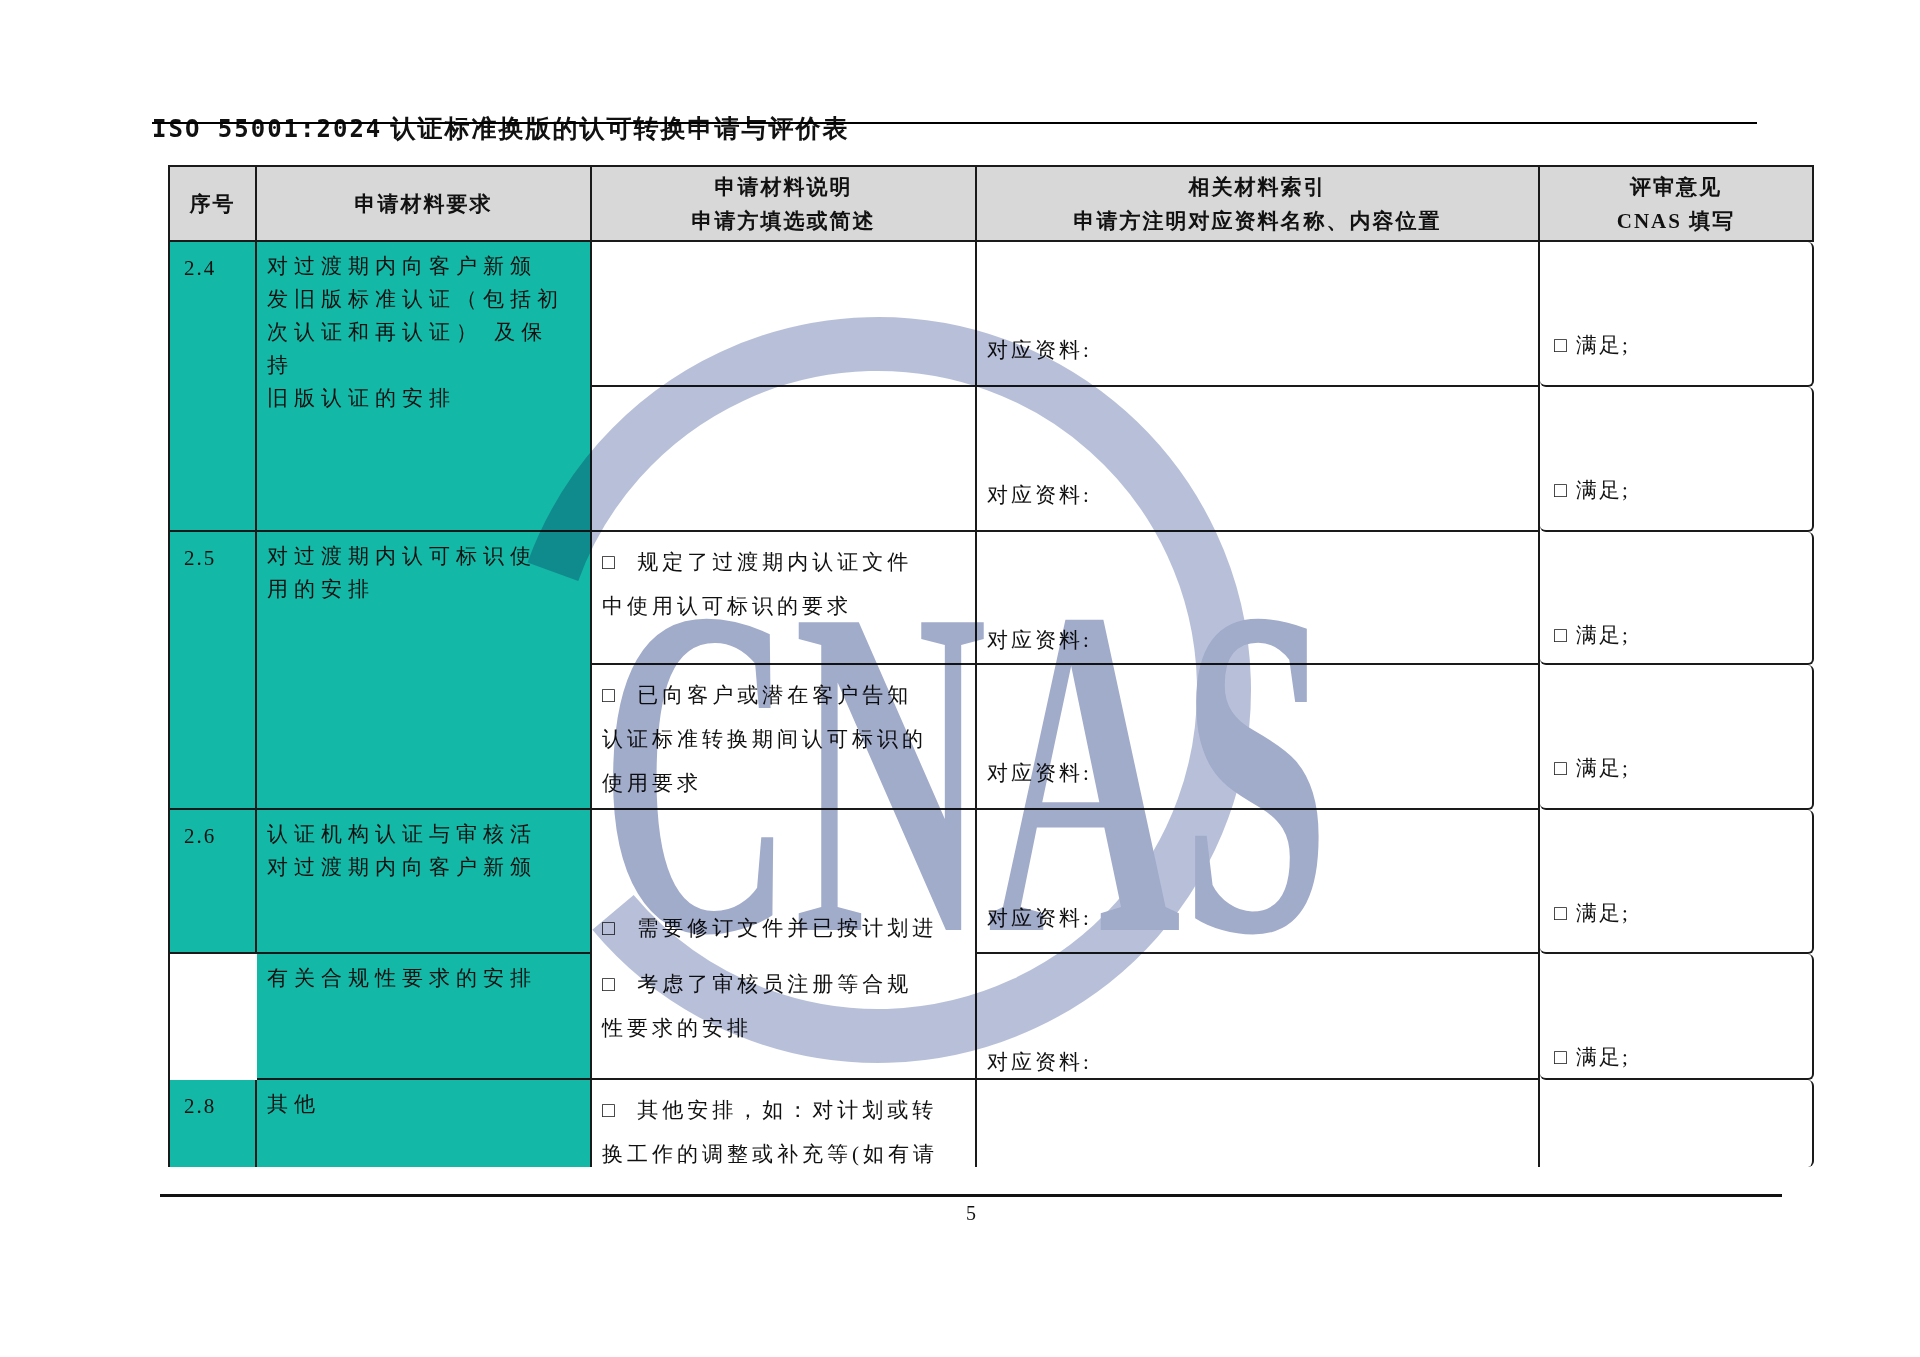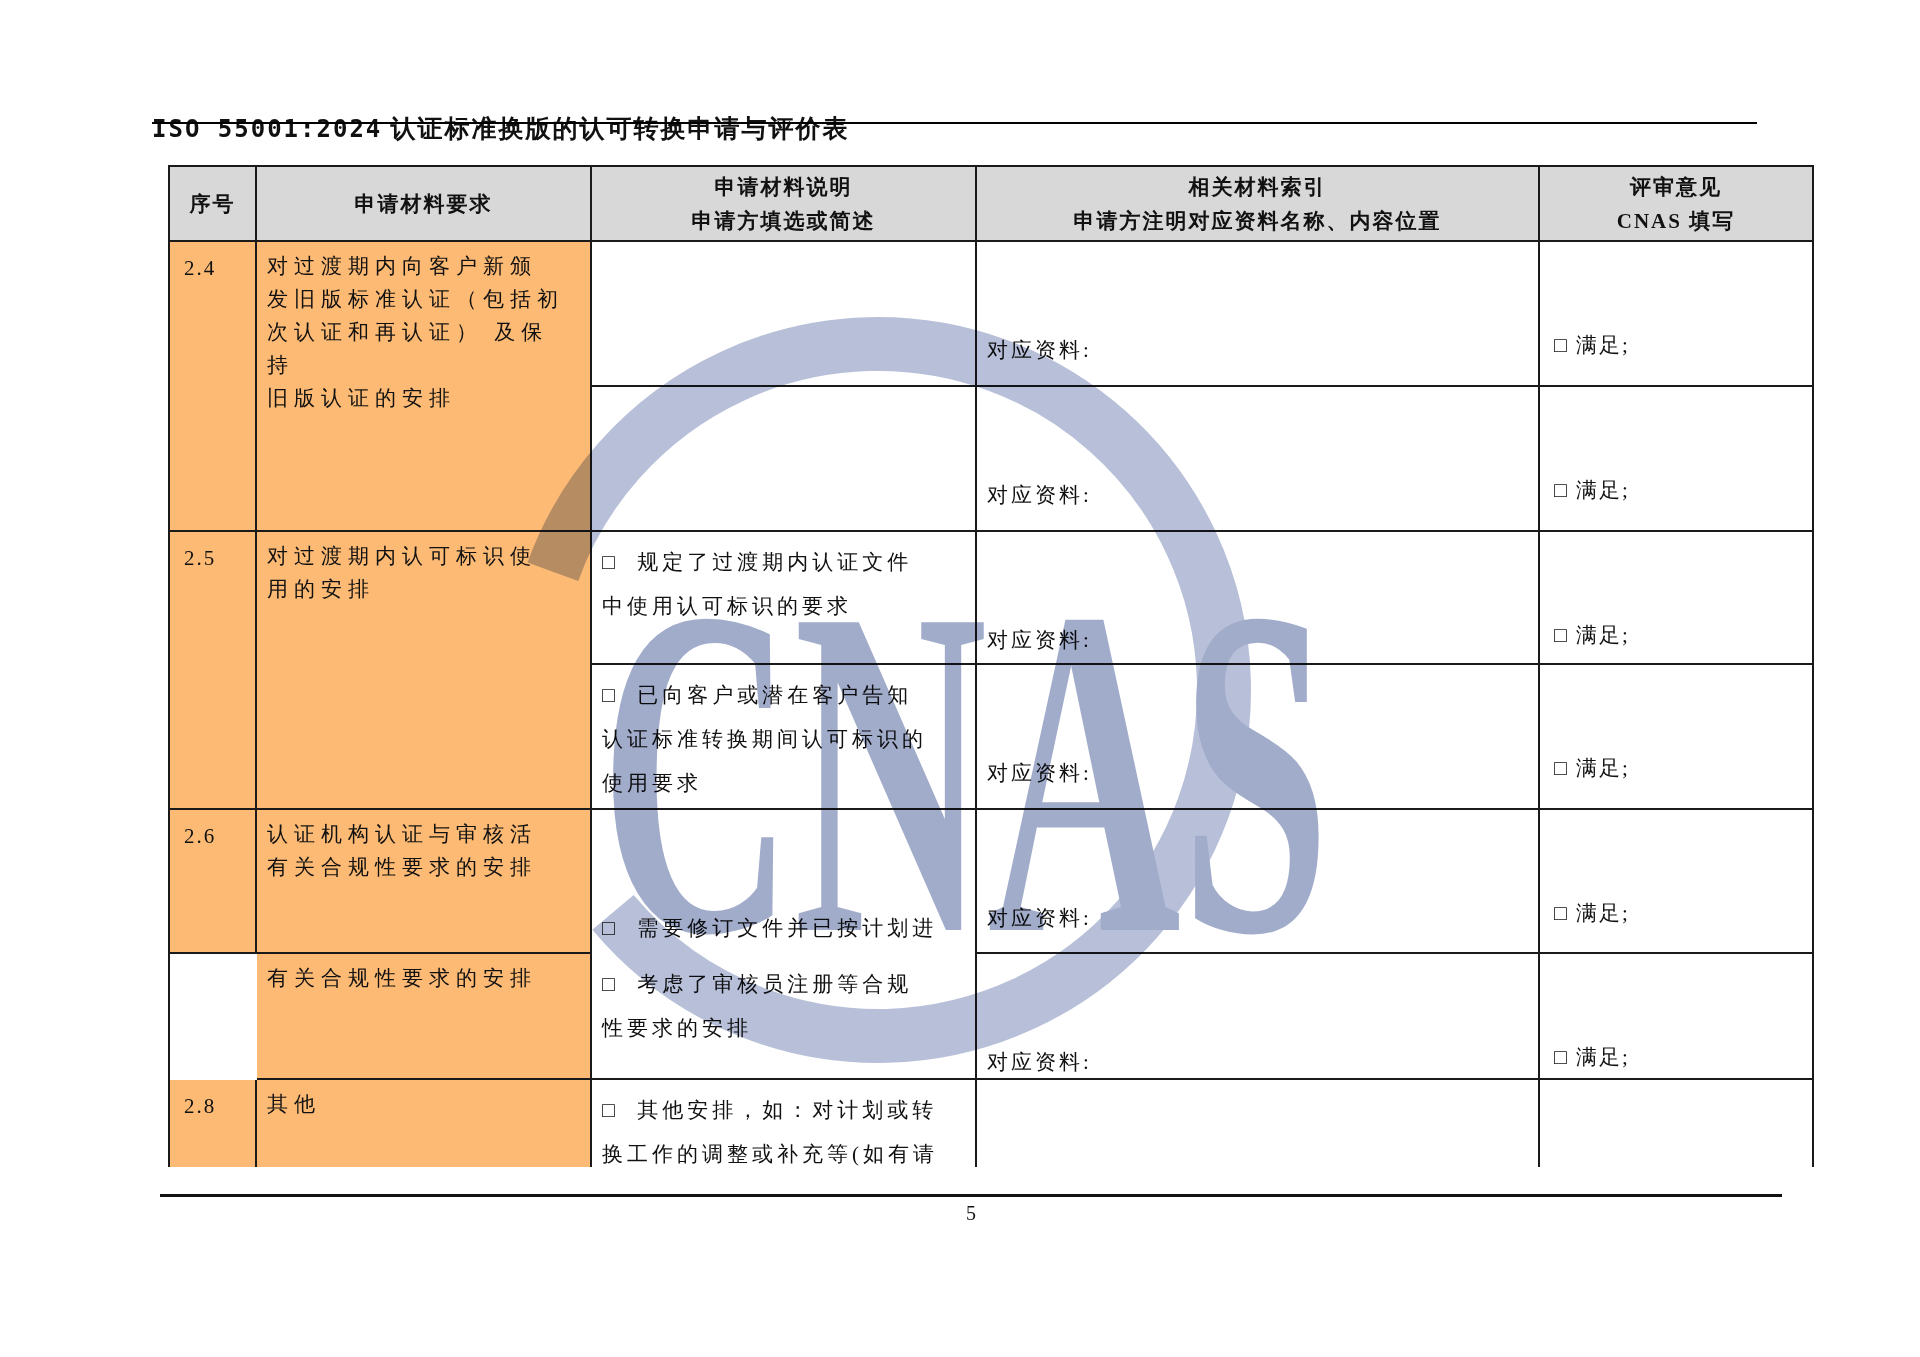--- a/index.html
+++ b/index.html
@@ -23,26 +23,26 @@
   .cell{
     border-right:2px solid #1a1a1a;border-bottom:2px solid #1a1a1a;
     padding:8px 4px 4px 10px;font-size:21px;line-height:33px;
     white-space:pre-wrap;overflow:hidden;box-sizing:border-box;
   }
   .hd{
     background:#d8d8d8;font-weight:bold;text-align:center;
     display:flex;flex-direction:column;justify-content:center;
     line-height:34px;letter-spacing:2px;padding:2px 4px;
   }
-  .g{background:#fdba74;}
+  .g{background:#14b8a6;}
   .num{padding-top:10px;padding-left:14px;letter-spacing:2px;}
   .req{letter-spacing:6px;padding-right:20px;}
   .desc{letter-spacing:4px;line-height:44px;}
   .mat{letter-spacing:3px;line-height:40px;}
-  .rev{letter-spacing:2px;line-height:38px;padding-left:14px;}
+  .rev{letter-spacing:2px;line-height:38px;padding-left:14px;border-radius:6px;}
   .nobb{border-bottom:none;}
   
   .watermark{
     position:absolute;left:428px;top:290px;width:920px;height:800px;
     mix-blend-mode:multiply;pointer-events:none;opacity:.92;
   }
   
   .footer-rule{position:absolute;left:160px;top:1194px;width:1622px;height:3px;background:#111;}
   .page-num{position:absolute;left:160px;top:1202px;width:1622px;text-align:center;font-size:20px;}
 </style>
@@ -115,21 +115,21 @@
   </div>
   <div class="cell rev" style="grid-area:5/5">
     <div>□ 满足;</div>
     
     
     
   </div>
 
   <div class="cell g num" style="grid-area:6/1">2.6</div>
   <div class="cell g req" style="grid-area:6/2">认证机构认证与审核活
-有关合规性要求的安排</div>
+对过渡期内向客户新颁</div>
   <div class="cell desc nobb" style="grid-area:6/3">
     <div>□  需要修订文件并已按计划进
 行</div>
     
   </div>
   <div class="cell mat" style="grid-area:6/4">
     <div>对应资料:</div>
     
   </div>
   <div class="cell rev" style="grid-area:6/5">

